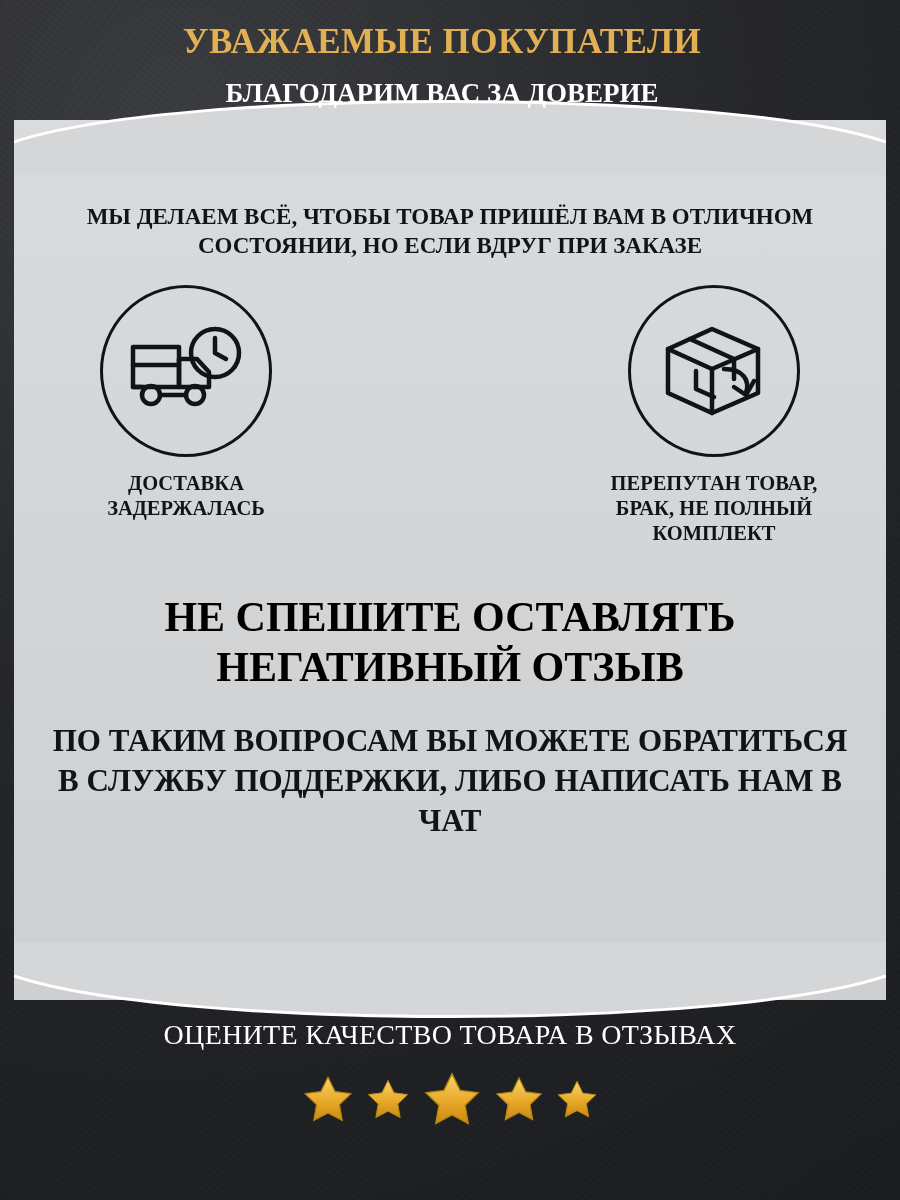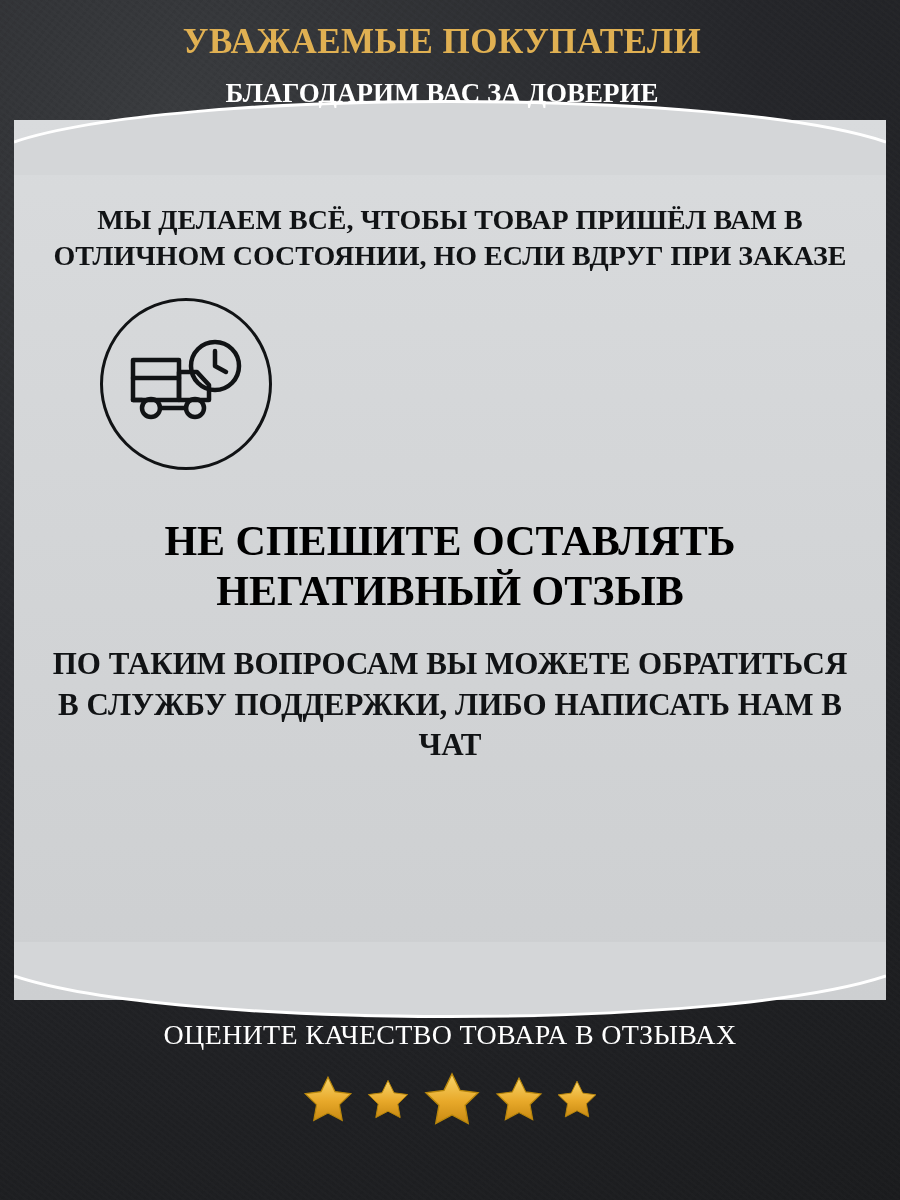--- a/index.html
+++ b/index.html
@@ -100,21 +100,21 @@
     right: 14px;
     top: 170px;
     bottom: 210px;
     z-index: 5;
     text-align: center;
     color: #101112;
   }
 
   .intro {
     margin-top: 32px;
-    font-size: 28px;
+    font-size: 23px;
     font-weight: 700;
     line-height: 1.28;
     text-transform: uppercase;
     color: #111315;
     padding: 0 38px;
   }
 
   
   .icons-row {
     display: flex;
@@ -249,22 +249,39 @@
               <line x1="6" y1="40" x2="52" y2="40"></line>
               <circle cx="24" cy="70" r="9"></circle>
               <circle cx="68" cy="70" r="9"></circle>
               <line x1="33" y1="70" x2="59" y2="70"></line>
               <line x1="6" y1="62" x2="15" y2="62"></line>
               <circle cx="88" cy="28" r="24"></circle>
               <polyline points="88,13 88,28 99,34"></polyline>
             </g>
           </svg>
         </div>
+        <div class="icon-caption">ДОСТАВКА ЗАДЕРЖАЛАСЬ</div>
       </div>
 
+      <div class="icon-item">
+        <div class="icon-circle">
+          <svg width="112" height="104" viewBox="0 0 112 104">
+            <g fill="none" stroke="#111315" stroke-width="4.5" stroke-linecap="round" stroke-linejoin="round">
+              <path d="M10,30 L54,10 L100,30 L54,50 Z"></path>
+              <path d="M10,30 L10,74 L54,94 L54,50"></path>
+              <path d="M100,30 L100,74 L54,94"></path>
+              <path d="M32,20 L76,40 L76,60"></path>
+              <path d="M38,52 L38,70 L56,78"></path>
+              <path d="M66,50 C86,50 92,62 88,74"></path>
+              <polyline points="96,62 88,76 76,68"></polyline>
+            </g>
+          </svg>
+        </div>
+        <div class="icon-caption">ПЕРЕПУТАН ТОВАР, БРАК, НЕ ПОЛНЫЙ КОМПЛЕКТ</div>
+      </div>
 
 
     </div>
 
     <div class="headline">НЕ СПЕШИТЕ ОСТАВЛЯТЬ НЕГАТИВНЫЙ ОТЗЫВ</div>
 
     <div class="support-text">ПО ТАКИМ ВОПРОСАМ ВЫ МОЖЕТЕ ОБРАТИТЬСЯ В СЛУЖБУ ПОДДЕРЖКИ, ЛИБО НАПИСАТЬ НАМ В ЧАТ</div>
 
   </div>
 

